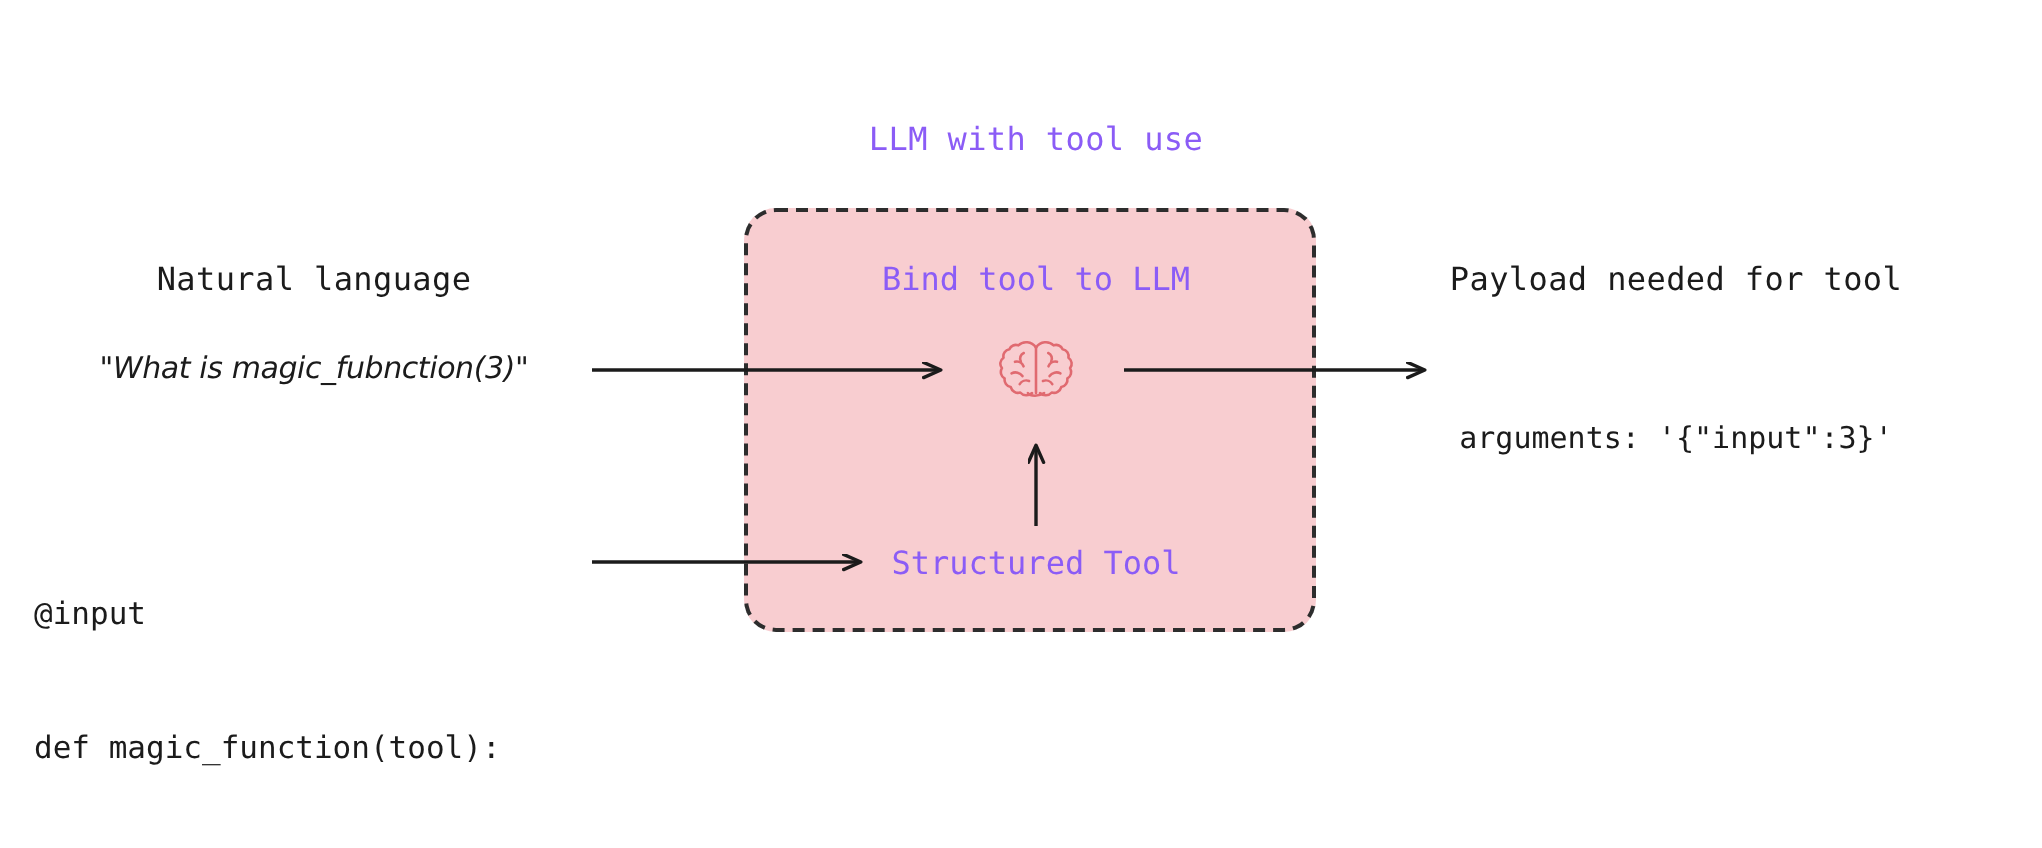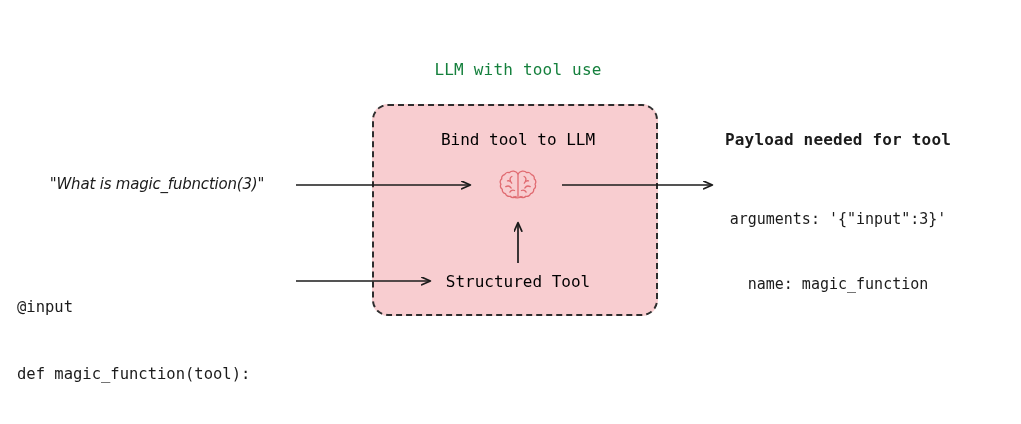--- a/index.html
+++ b/index.html
@@ -25,21 +25,21 @@
   }
   .ctr {
     transform: translateX(-50%);
     text-align: center;
   }
 
   
   .diagram-title {
     font-size: 16px;
     letter-spacing: 0.2px;
-    color: #15803d;
+    color: #8b5cf6;
   }
   .col-heading {
     font-size: 16px;
     letter-spacing: 0.2px;
     color: #1b1b1b;
   }
 
   
   .llm-box {
     position: absolute;
@@ -88,21 +88,21 @@
   .payload-block {
     font-size: 15px;
     line-height: 1.45;
     color: #1b1b1b;
     text-align: center;
   }
 
   
   .box-label {
     font-size: 16px;
-    color: #000000;
+    color: #8b5cf6;
   }
 
   
   .arrows {
     position: absolute;
     left: 0;
     top: 0;
     width: 1021px;
     height: 424px;
     pointer-events: none;
@@ -126,20 +126,21 @@
 
     <line x1="562" y1="185" x2="712" y2="185" stroke="#1b1b1b" stroke-width="1.7" marker-end="url(#ah)"></line>
 
     <line x1="296" y1="281" x2="430" y2="281" stroke="#1b1b1b" stroke-width="1.7" marker-end="url(#ah)"></line>
 
     <line x1="518" y1="263" x2="518" y2="223" stroke="#1b1b1b" stroke-width="1.7" marker-end="url(#ah)"></line>
   </svg>
 
   <div class="abs ctr diagram-title" style="left:518px; top:59px;">LLM with tool use</div>
 
+  <div class="abs ctr col-heading" style="left:157px; top:129px;">Natural language</div>
 
   <div class="abs ctr hand-quote" style="left:157px; top:174px;">"What is magic_fubnction(3)"</div>
 
   <div class="abs code-block" style="left:17px; top:251px;">
     <div>@input</div>
     <div>def magic_function(tool):</div>
     
   </div>
 
   <div class="abs ctr box-label" style="left:518px; top:129px;">Bind tool to LLM</div>
@@ -158,20 +159,19 @@
         <path d="M47.5 20.5c-2.6-.6-5.3.8-6.3 3.3"></path>
         <path d="M50 29c-2.8-1.5-6.3-.6-8 2"></path>
         <path d="M44 37c-1.4-2.4-4.3-3.4-6.9-2.4"></path>
         <path d="M26 43.5c1.8 2.6 8.2 2.6 12 0"></path>
       </g>
     </svg>
   </div>
 
   <div class="abs ctr box-label" style="left:518px; top:271px;">Structured Tool</div>
 
-  <div class="abs ctr col-heading" style="left:838px; top:129px;font-weight:bold;">Payload needed for tool</div>
+  <div class="abs ctr col-heading" style="left:838px; top:129px;">Payload needed for tool</div>
 
   <div class="abs ctr payload-block" style="left:838px; top:165px;">
     <div>arguments: '{"input":3}'</div>
-    <div>name: magic_function</div>
   </div>
 
 </div>
 
 </body></html>

